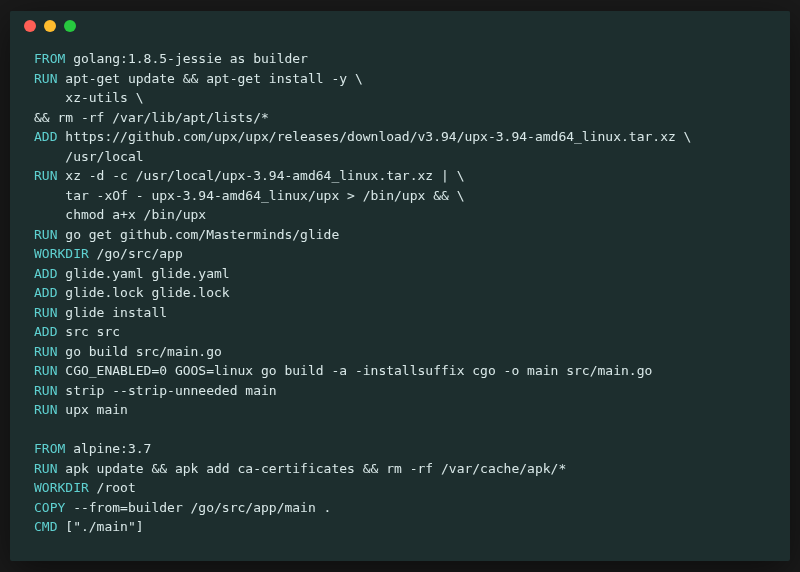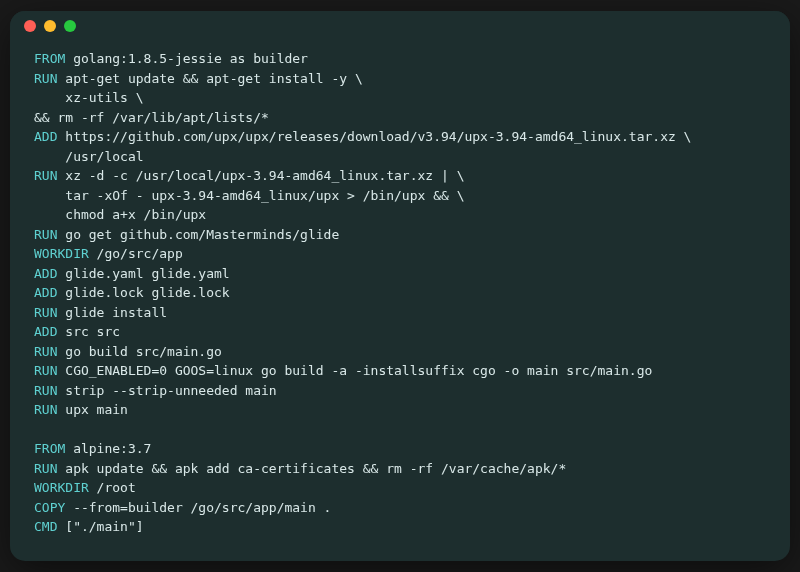--- a/index.html
+++ b/index.html
@@ -7,21 +7,21 @@
       background: #1a1a1a;
       display: flex;
       align-items: center;
       justify-content: center;
       min-height: 572px;
       font-family: "SF Mono", "Menlo", "Monaco", "Consolas", monospace;
     }
     .window {
       width: 780px;
       background: #1d2e2e;
-      border-radius: 15px;
+      border-radius: 2px;
       overflow: hidden;
       box-shadow: 0 10px 40px rgba(0,0,0,.5);
     }
     .titlebar {
       height: 30px;
       display: flex;
       align-items: center;
       padding-left: 14px;
       gap: 8px;
       background: #1d2e2e;

